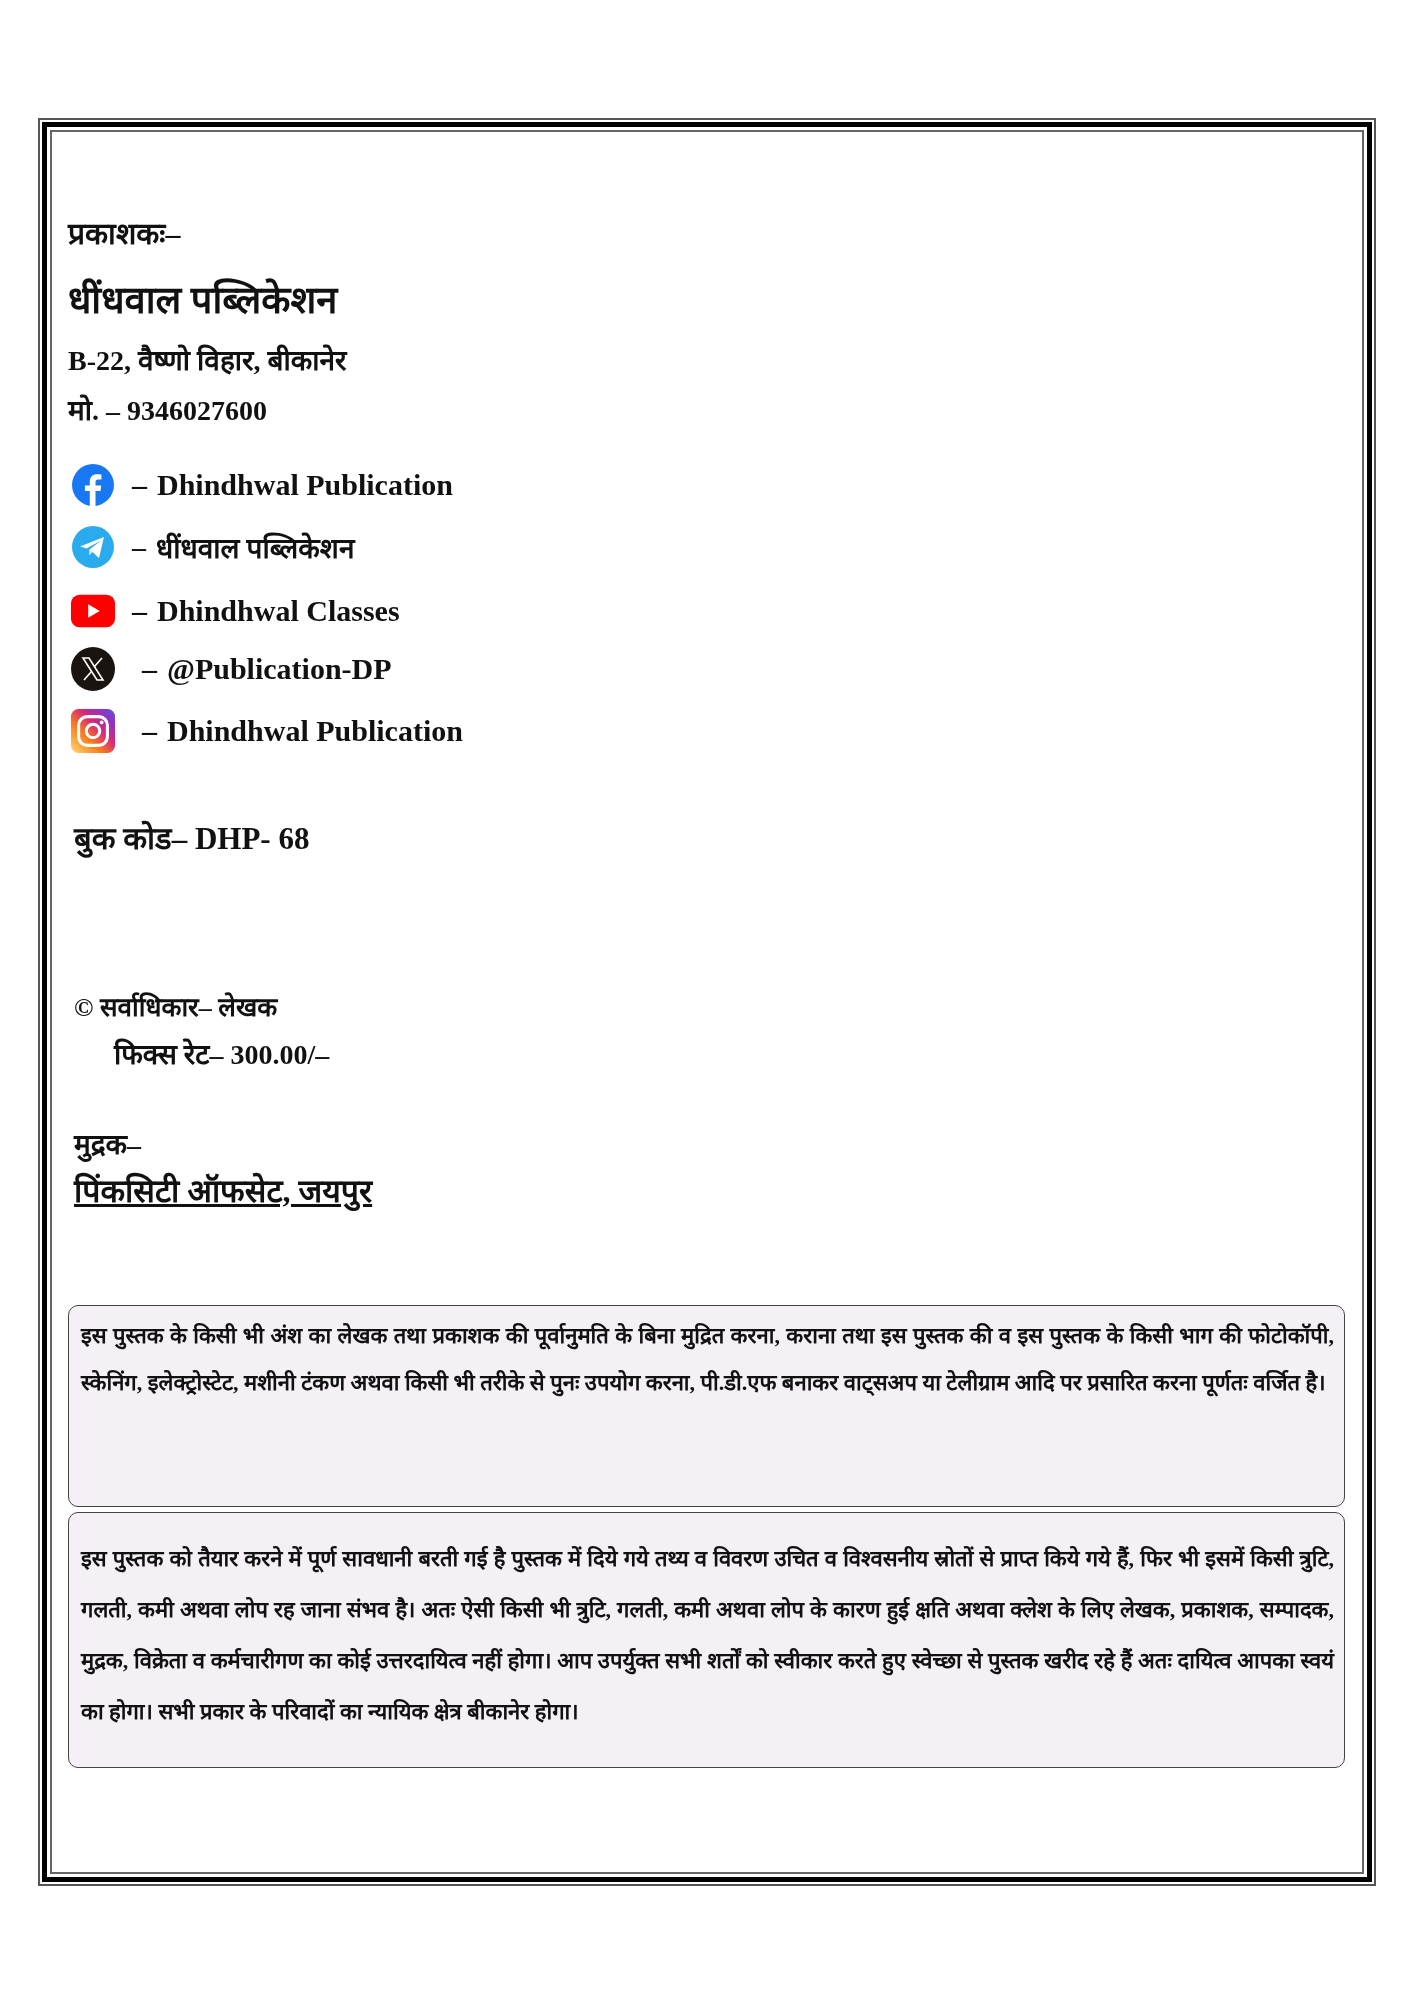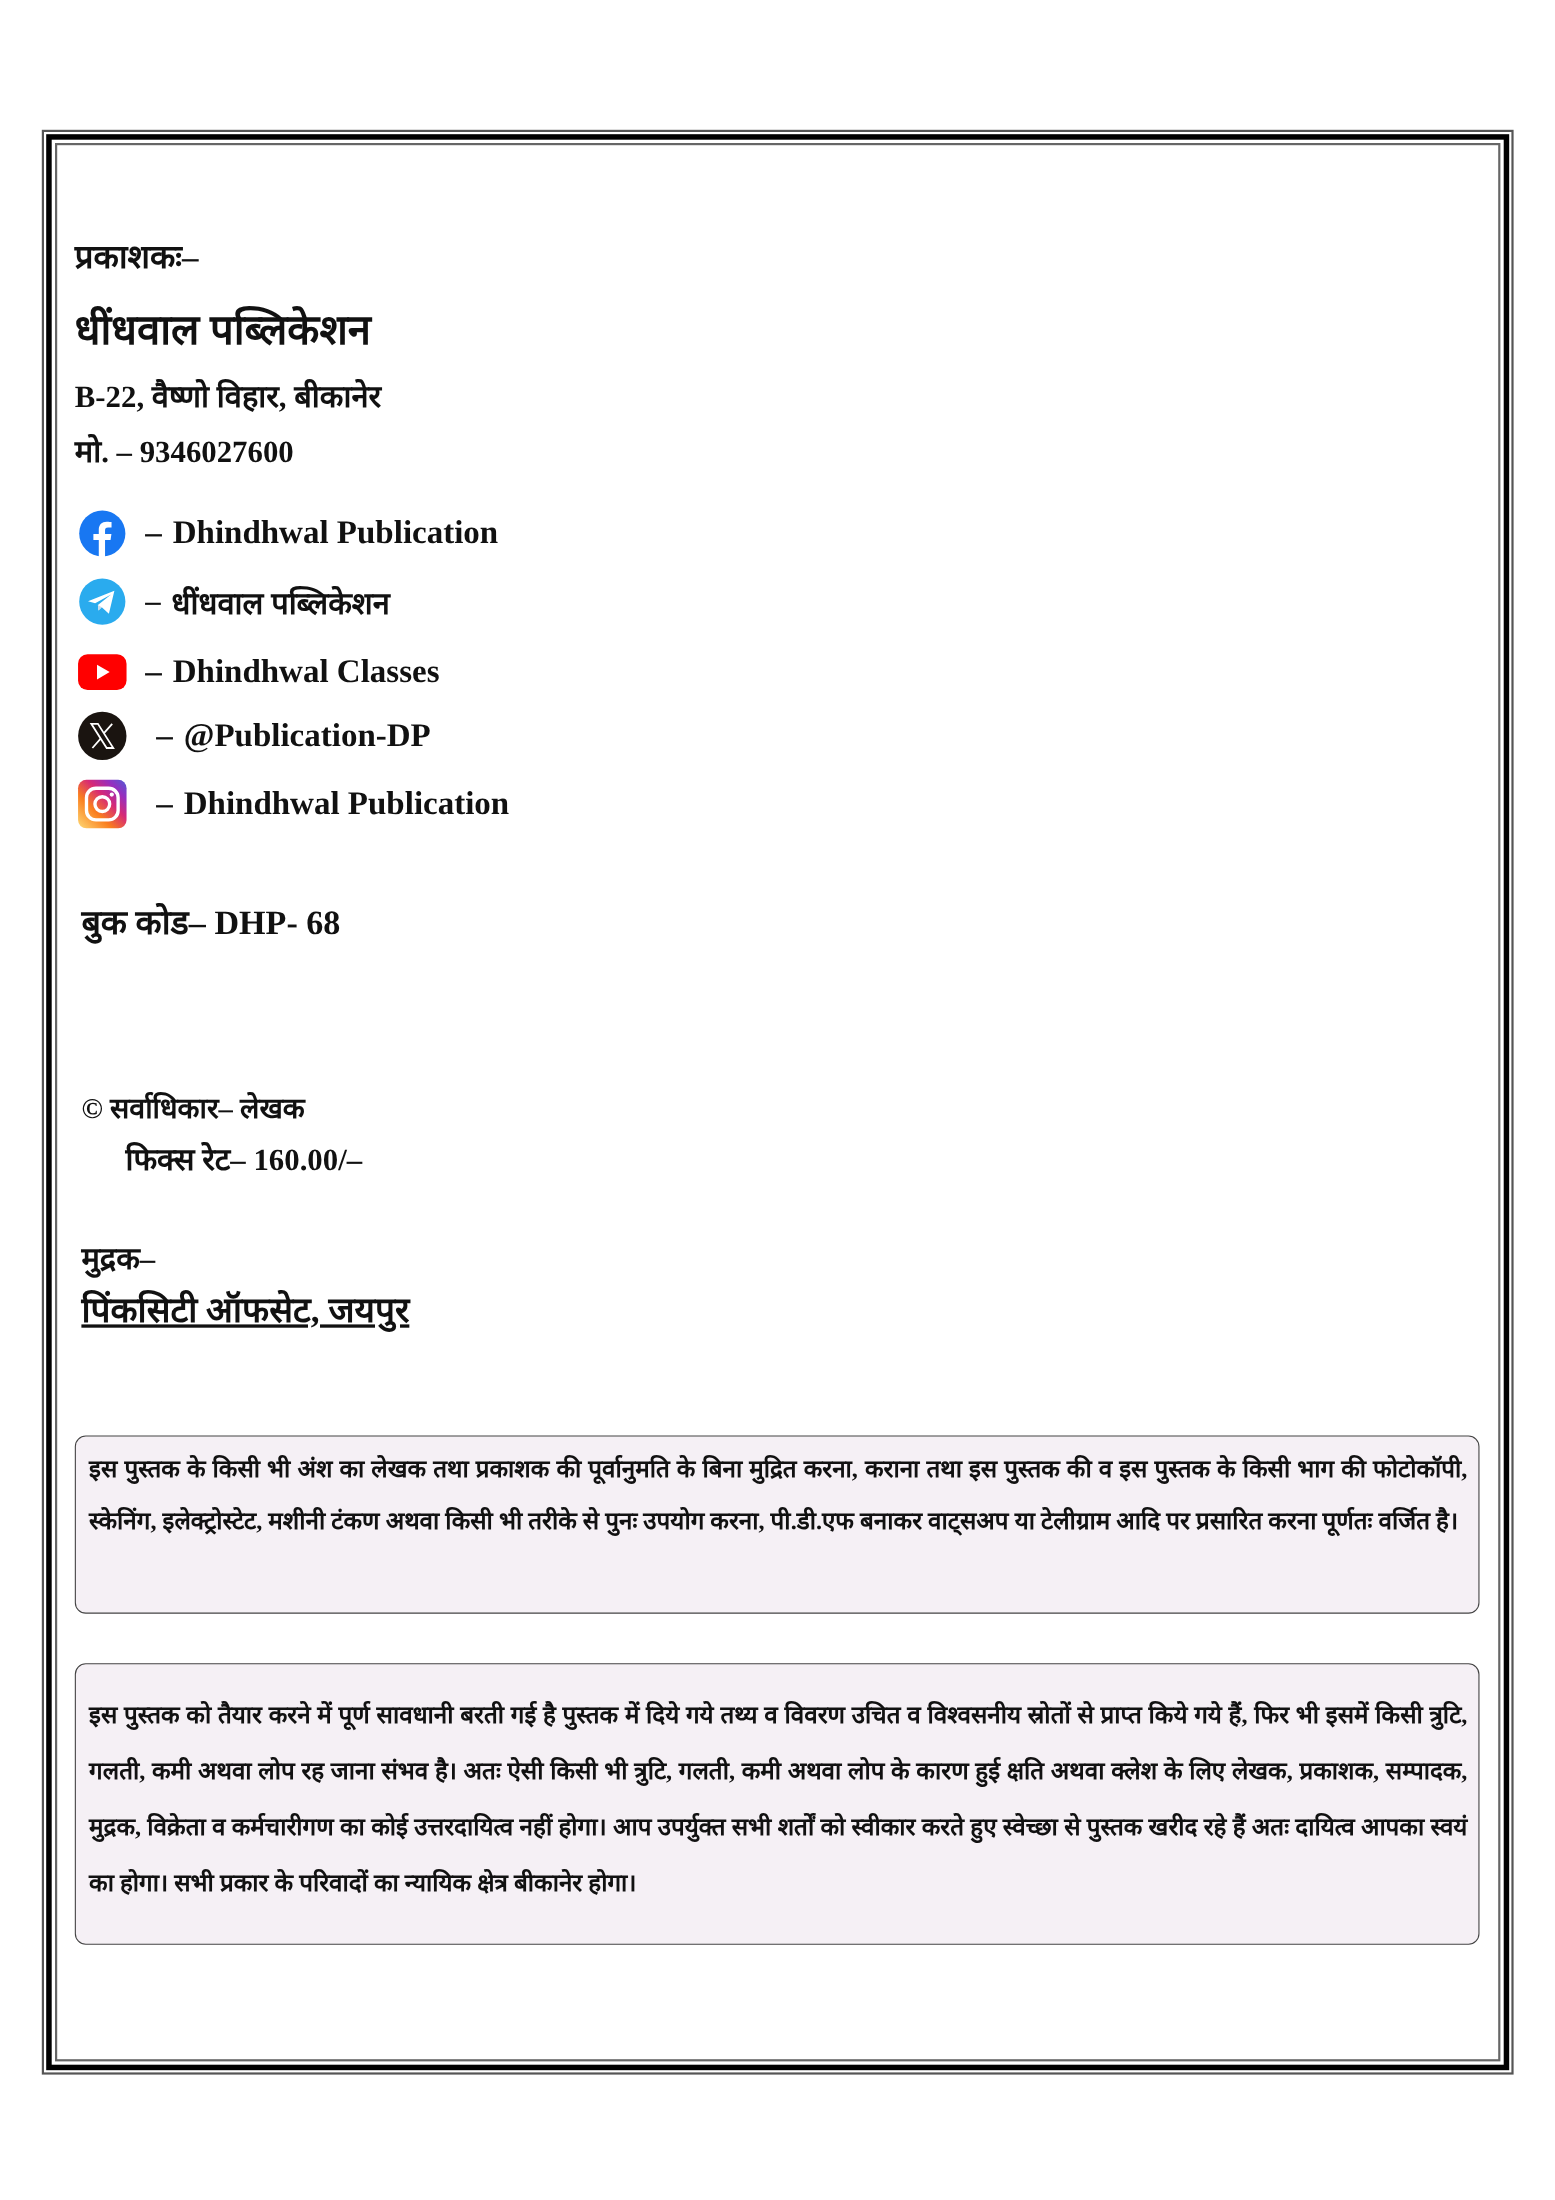--- a/index.html
+++ b/index.html
@@ -90,21 +90,21 @@
       background: #f5f0f5;
       border: 1.5px solid #444444;
       border-radius: 10px;
       padding: 12px 10px 10px 12px;
       font-weight: bold;
       font-size: 22px;
       line-height: 47px;
       text-align: justify;
       color: #111111;
     }
-    .notice-1 { top: 1305px; height: 162px; padding-top: 6px; }
+    .notice-1 { top: 1305px; height: 202px; padding-top: 6px; }
     .notice-2 { top: 1512px; height: 256px; padding-top: 20px; line-height: 51px; }
     .notice p { margin: 0; }
   </style>
 </head>
 <body>
 
 <div class="frame-outer"></div>
 <div class="frame-thick"></div>
 <div class="frame-inner"></div>
 
@@ -177,21 +177,21 @@
       <circle cx="33" cy="15" r="2" fill="#ffffff"></circle>
     </svg>
   </span>
   <span class="sep">–</span>
   <span>Dhindhwal Publication</span>
 </div>
 
 <div class="abs book-code">बुक कोड–  DHP- 68</div>
 
 <div class="abs copyright">© सर्वाधिकार– लेखक</div>
-<div class="abs price">फिक्स रेट–  160.00/–</div>
+<div class="abs price">फिक्स रेट–  300.00/–</div>
 
 <div class="abs printer-label">मुद्रक–</div>
 <div class="abs printer-name">पिंकसिटी ऑफसेट, जयपुर</div>
 
 <div class="notice notice-1">
   <p>इस पुस्तक के किसी भी अंश का लेखक तथा प्रकाशक की पूर्वानुमति के बिना मुद्रित करना, कराना तथा इस पुस्तक की व इस पुस्तक के किसी भाग की फोटोकॉपी, स्केनिंग, इलेक्ट्रोस्टेट, मशीनी टंकण अथवा किसी भी तरीके से पुनः उपयोग करना, पी.डी.एफ बनाकर वाट्सअप या टेलीग्राम आदि पर प्रसारित करना पूर्णतः वर्जित है।</p>
 </div>
 
 <div class="notice notice-2">
   <p>इस पुस्तक को तैयार करने में पूर्ण सावधानी बरती गई है पुस्तक में दिये गये तथ्य व विवरण उचित व विश्वसनीय स्रोतों से प्राप्त किये गये हैं, फिर भी इसमें किसी त्रुटि, गलती, कमी अथवा लोप रह जाना संभव है। अतः ऐसी किसी भी त्रुटि, गलती, कमी अथवा लोप के कारण हुई क्षति अथवा क्लेश के लिए लेखक, प्रकाशक, सम्पादक, मुद्रक, विक्रेता व कर्मचारीगण का कोई उत्तरदायित्व नहीं होगा। आप उपर्युक्त सभी शर्तों को स्वीकार करते हुए स्वेच्छा से पुस्तक खरीद रहे हैं अतः दायित्व आपका स्वयं का होगा। सभी प्रकार के परिवादों का न्यायिक क्षेत्र बीकानेर होगा।</p>

